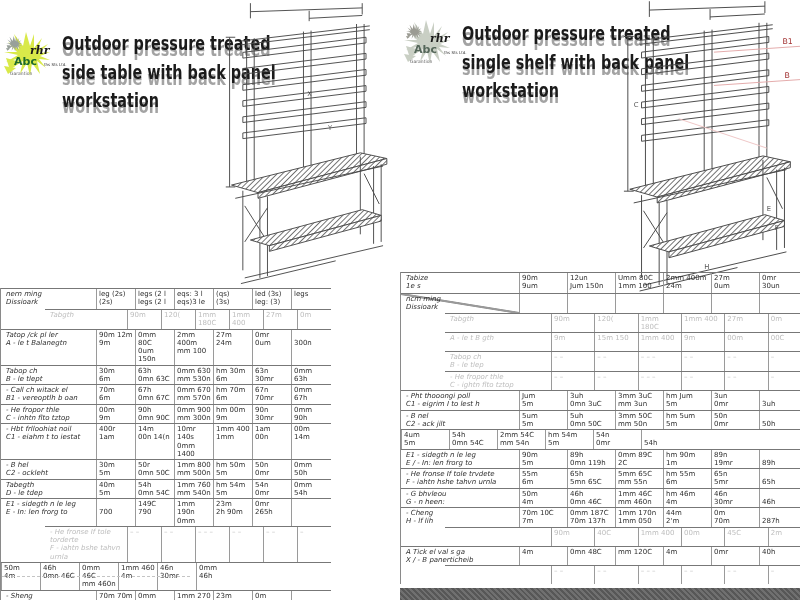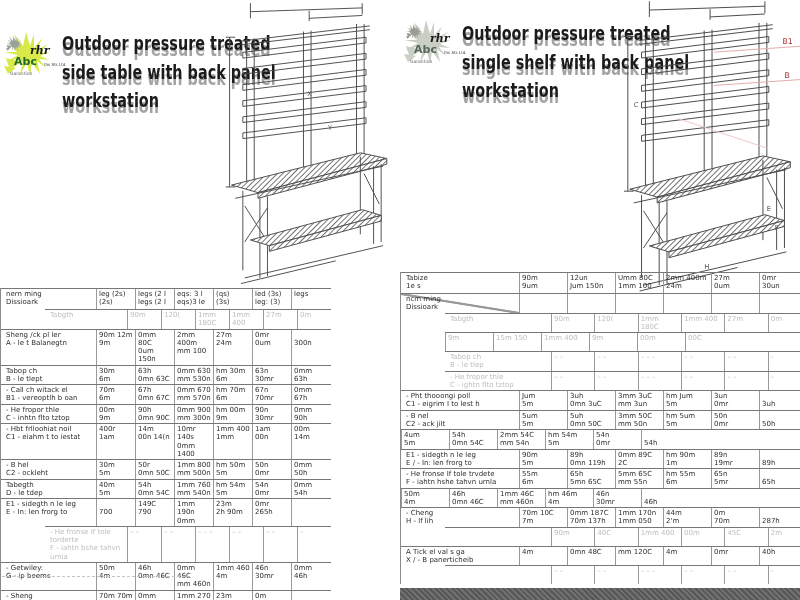--- a/index.html
+++ b/index.html
@@ -32,21 +32,21 @@
   #page-right .bench{left:220px;top:0px;width:186px;height:306px;}
 
   
   .spec-table{position:absolute;font-size:7px;line-height:1.18;color:#2e2e2e;
               border-left:1px solid #8a8a8a;}
   #page-left  .spec-table{left:0px;top:288px;width:330px;}
   #page-right .spec-table{left:0px;top:272px;width:410px;}
   .tr{display:flex;border-top:1px solid #777;min-height:18px;}
   .td{box-sizing:border-box;padding:1px 2px;border-left:1px solid #9a9a9a;
       white-space:pre-line;overflow:hidden;}
-  .td.label{border-left:none;padding-left:5px;}
+  .td.label{border-left:none;padding-left:5px;font-style:italic;}
   #page-left  .td.label{width:95px;}  #page-left  .td.val{width:39px;}
   #page-right .td.label{width:118px;} #page-right .td.val{width:48px;}
   .tr.head{min-height:20px;}
   .tr.faint{color:#bdbdbd;margin-left:44px;}
   .tr.strike .td.label{background:linear-gradient(to top right,transparent 46%,#999 48%,#999 52%,transparent 54%);}
 
   .bottom-rule{position:absolute;left:2px;top:576px;width:188px;border-top:1px dashed #c4c4c4;}
   .dark-strip{position:absolute;left:400px;top:588px;width:400px;height:12px;
       background:repeating-linear-gradient(45deg,#575757 0 2px,#707070 2px 4px),#656565;}
 </style>
@@ -152,21 +152,21 @@
       <div class="tr faint">
         <div class="td label">Tabgth</div>
         <div class="td val">90m</div>
         <div class="td val">120(</div>
         <div class="td val">1mm 180C</div>
         <div class="td val">1mm 400</div>
         <div class="td val">27m</div>
         <div class="td val">0m</div>
       </div>
       <div class="tr">
-        <div class="td label">Sheng /ck pl ler
+        <div class="td label">Tatop /ck pl ler
 A - le t Balanegtn</div>
         <div class="td val">90m 12m
 9m</div>
         <div class="td val">0mm 80C
 0um 150n</div>
         <div class="td val">2mm 400m
 mm 100</div>
         <div class="td val">27m
 24m</div>
         <div class="td val">0mr
@@ -290,22 +290,20 @@
         <div class="td label">- He fronse If tole torderte
 F - iahtn bshe tahvn urnla</div>
         <div class="td val">– –</div>
         <div class="td val">– –</div>
         <div class="td val">– – –</div>
         <div class="td val">– –</div>
         <div class="td val">– –</div>
         <div class="td val">–</div>
       </div>
       <div class="tr">
-        <div class="td label">- Getwiley:
-G - ip beems</div>
         <div class="td val">50m
 4m</div>
         <div class="td val">46h
 0mn 46C</div>
         <div class="td val">0mm 46C
 mm 460n</div>
         <div class="td val">1mm 460
 4m</div>
         <div class="td val">46n
 30mr</div>
@@ -395,20 +393,21 @@
       <div class="tr faint">
         <div class="td label">Tabgth</div>
         <div class="td val">90m</div>
         <div class="td val">120(</div>
         <div class="td val">1mm 180C</div>
         <div class="td val">1mm 400</div>
         <div class="td val">27m</div>
         <div class="td val">0m</div>
       </div>
       <div class="tr faint">
+        <div class="td label">A - le t B gth</div>
         <div class="td val">9m</div>
         <div class="td val">15m 150</div>
         <div class="td val">1mm 400</div>
         <div class="td val">9m</div>
         <div class="td val">00m</div>
         <div class="td val">00C</div>
       </div>
       <div class="tr faint">
         <div class="td label">Tabop ch
 B - le tlep</div>
@@ -501,20 +500,22 @@
         <div class="td val">5mm 65C
 mm 55n</div>
         <div class="td val">hm 55m
 6m</div>
         <div class="td val">65n
 5mr</div>
         <div class="td val">
 65h</div>
       </div>
       <div class="tr">
+        <div class="td label">- G bhvleou
+G - n heen:</div>
         <div class="td val">50m
 4m</div>
         <div class="td val">46h
 0mn 46C</div>
         <div class="td val">1mm 46C
 mm 460n</div>
         <div class="td val">hm 46m
 4m</div>
         <div class="td val">46n
 30mr</div>

